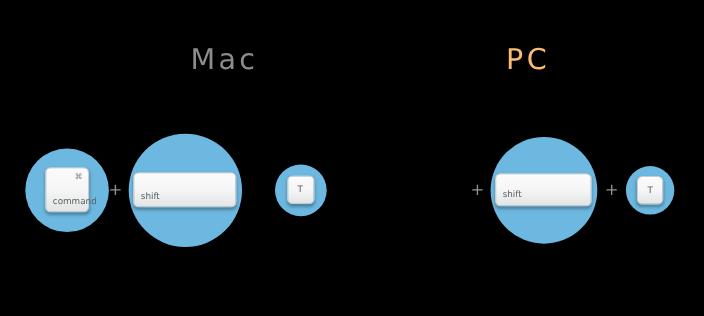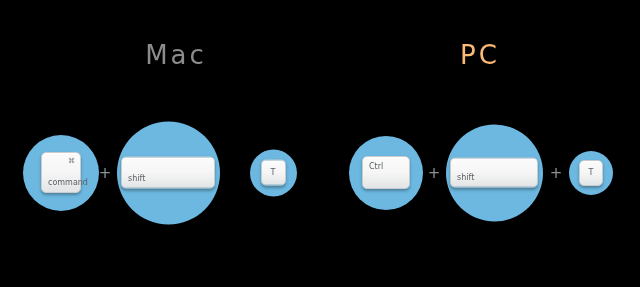--- a/index.html
+++ b/index.html
@@ -30,21 +30,21 @@
     width: 320px;
     text-align: center;
     color: #8c8c8c;
     font-size: 26px;
     font-weight: 400;
     letter-spacing: 3px;
     line-height: 34px;
     white-space: nowrap;
     user-select: none;
   }
-  .platform-title.left  { left: 16px; }
+  .platform-title.left  { left: 0px; padding-left: 44px; }
   .platform-title.right { left: 320px; }
 
   
   .shortcut-row {
     position: absolute;
     top: 110px;
     height: 125px;
   }
   .shortcut-row.left  { left: 0px;   width: 320px; }
   .shortcut-row.right { left: 320px; width: 320px; }
@@ -137,25 +137,20 @@
       <div class="keycap lbl-center" style="width: 25px; height: 26px;">
         <span class="cap-label primary">T</span>
       </div>
     </div>
   </div>
 
   <div class="platform-title right" style="color: #fdba74;">PC</div>
 
   <div class="shortcut-row right">
 
-    <div class="key-disc" style="width: 74px; height: 74px; left: 29px; background: rgb(108, 184, 224);">
-      <div class="keycap lbl-top-left" style="width: 48px; height: 33px;">
-        <span class="cap-label primary">Ctrl</span>
-      </div>
-    </div>
 
     <div class="plus-sign" style="left: 107px; color: rgb(141, 145, 149);">+</div>
 
     <div class="key-disc" style="width: 97px; height: 97px; left: 125.5px; background: rgb(108, 184, 224);">
       <div class="keycap lbl-bottom-left" style="width: 88px; height: 30px;">
         <span class="cap-label primary">shift</span>
       </div>
     </div>
 
     <div class="plus-sign" style="left: 229px; color: rgb(141, 145, 149);">+</div>

